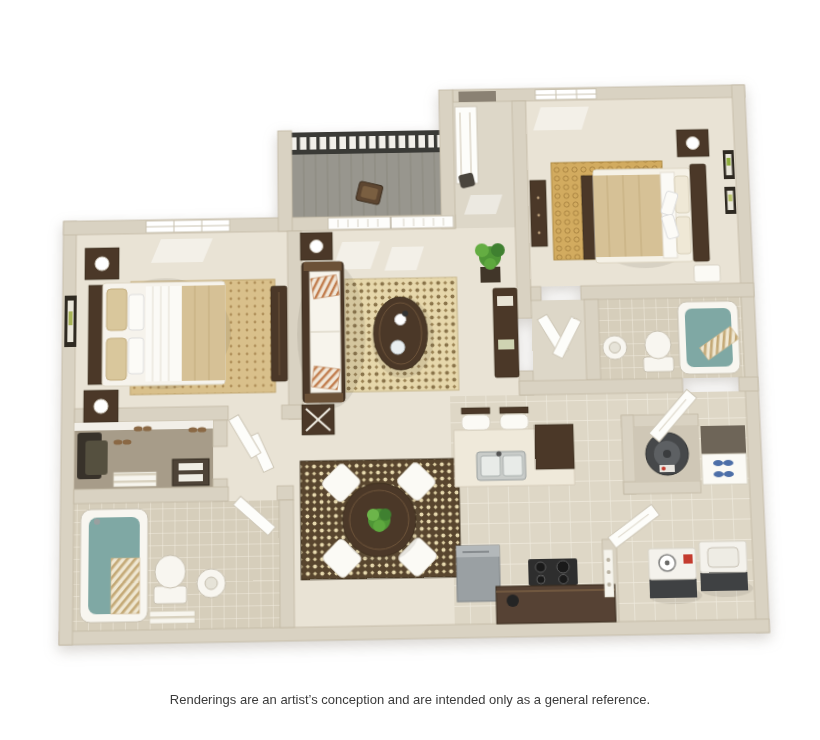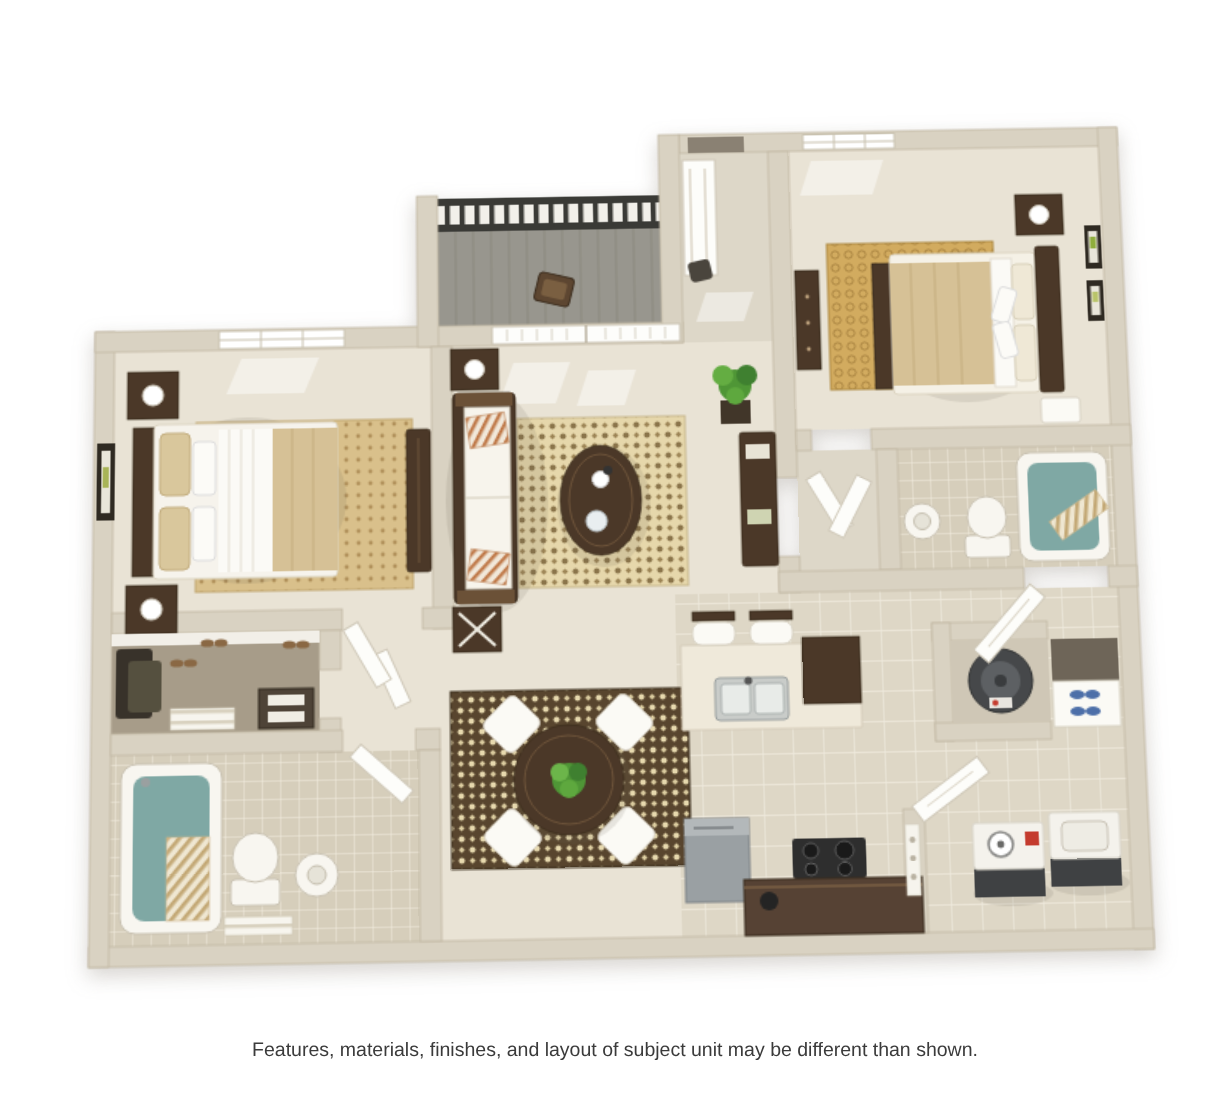--- a/index.html
+++ b/index.html
@@ -515,16 +515,16 @@
       </g>
       <rect x="108" y="520" width="44" height="12" fill="url(#patStripeMat)" stroke="#cfc8b6" stroke-width=".6"></rect>
       <g transform="rotate(42 193 414)">
         <rect class="door" x="193" y="408" width="46" height="11"></rect>
       </g>
     </g>
   </svg>
   </div>
 
   <div class="disclaimer">
-    <div>Features, materials, finishes, and layout of subject unit may be different than shown.</div>
+    <div>Renderings are an artist’s conception and are intended only as a general reference.</div>
   </div>
 
 </div>
 
 </body></html>

